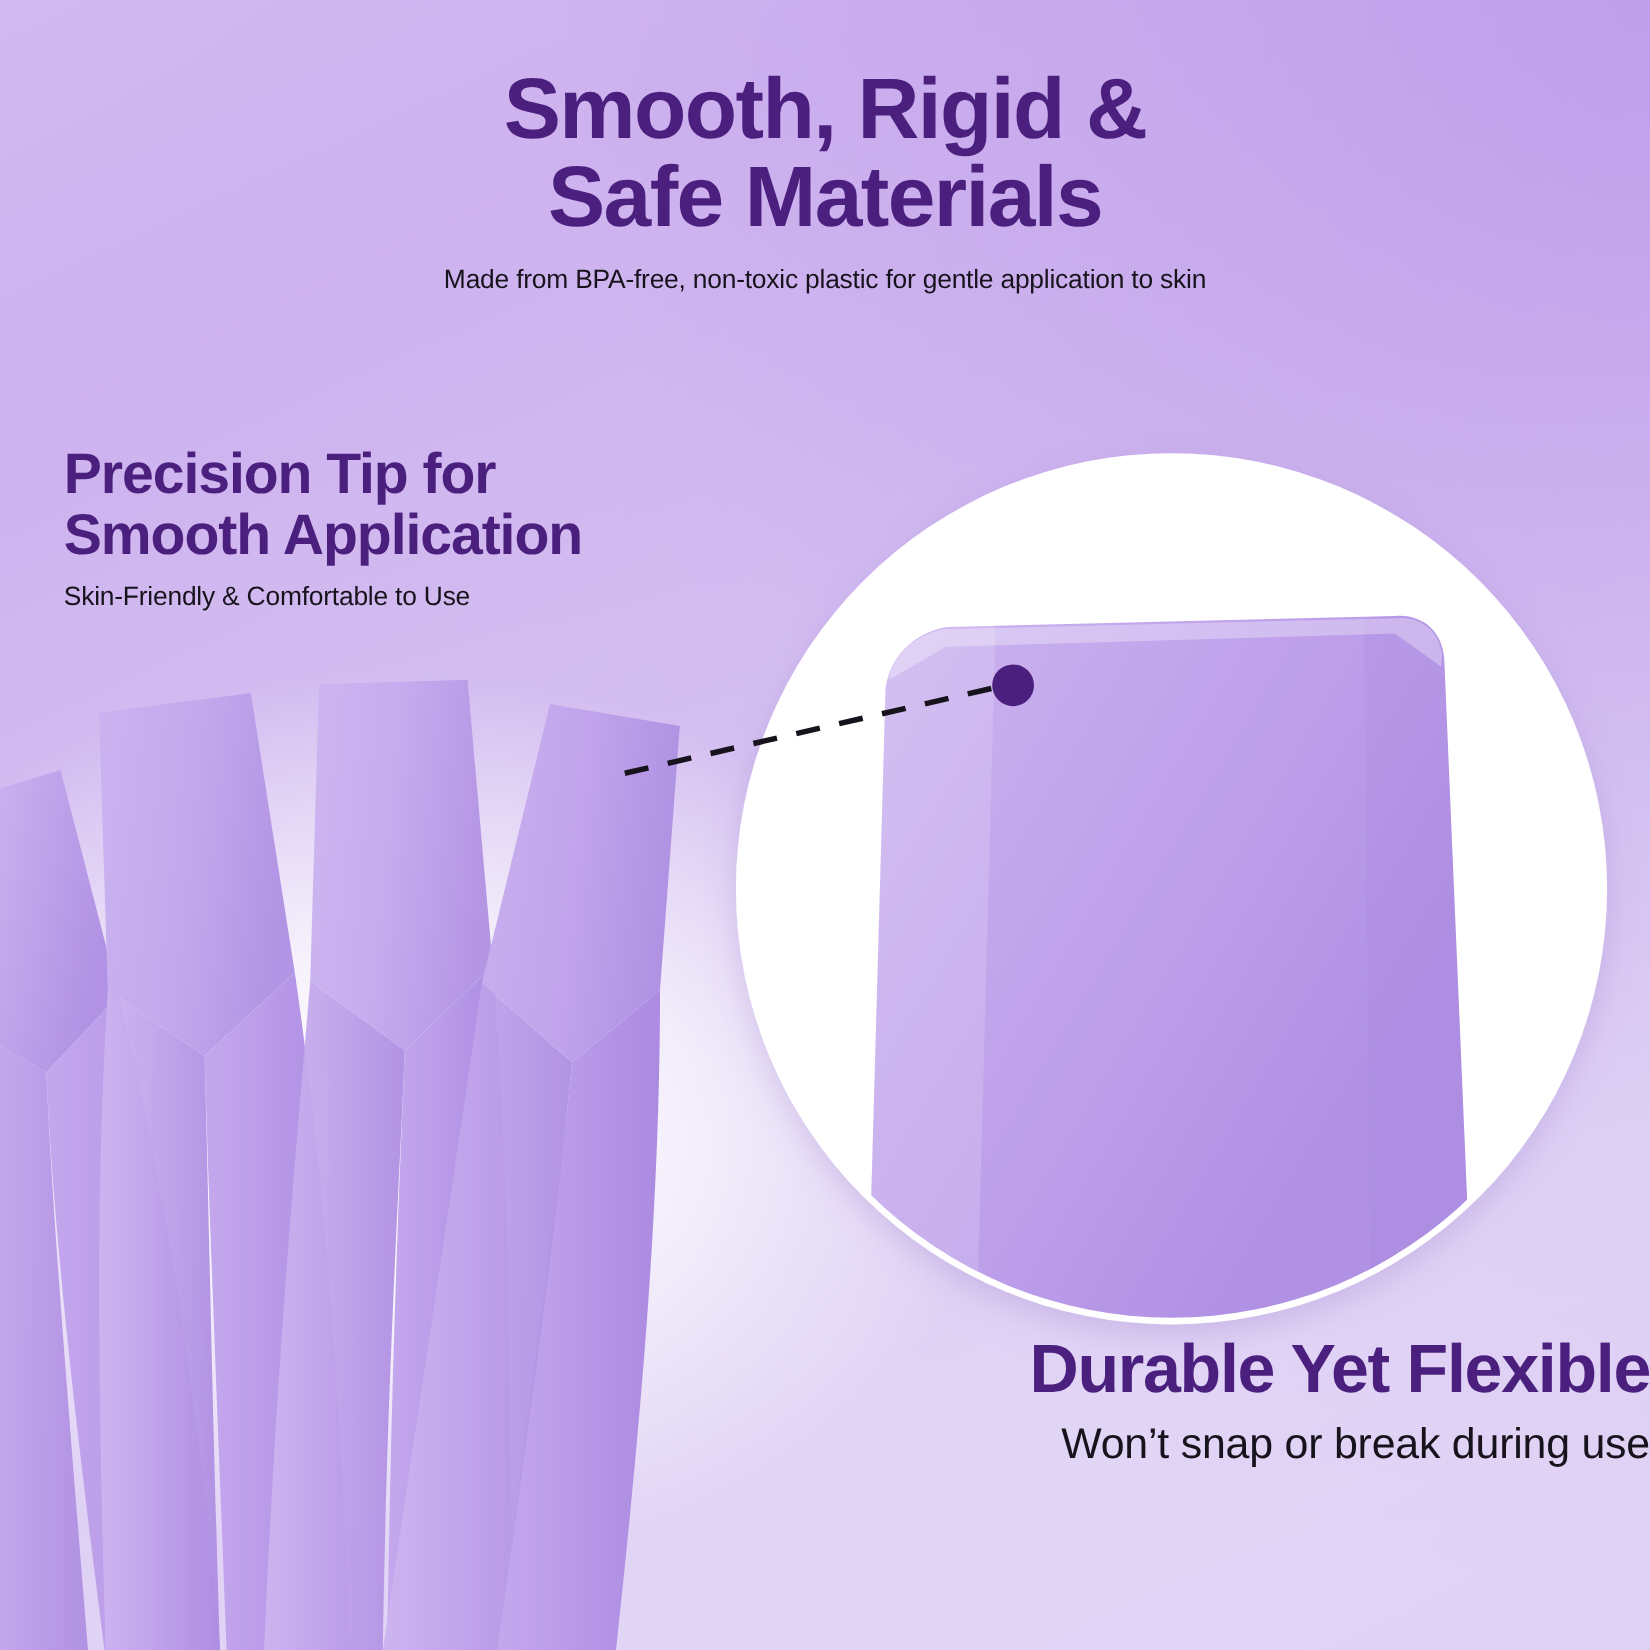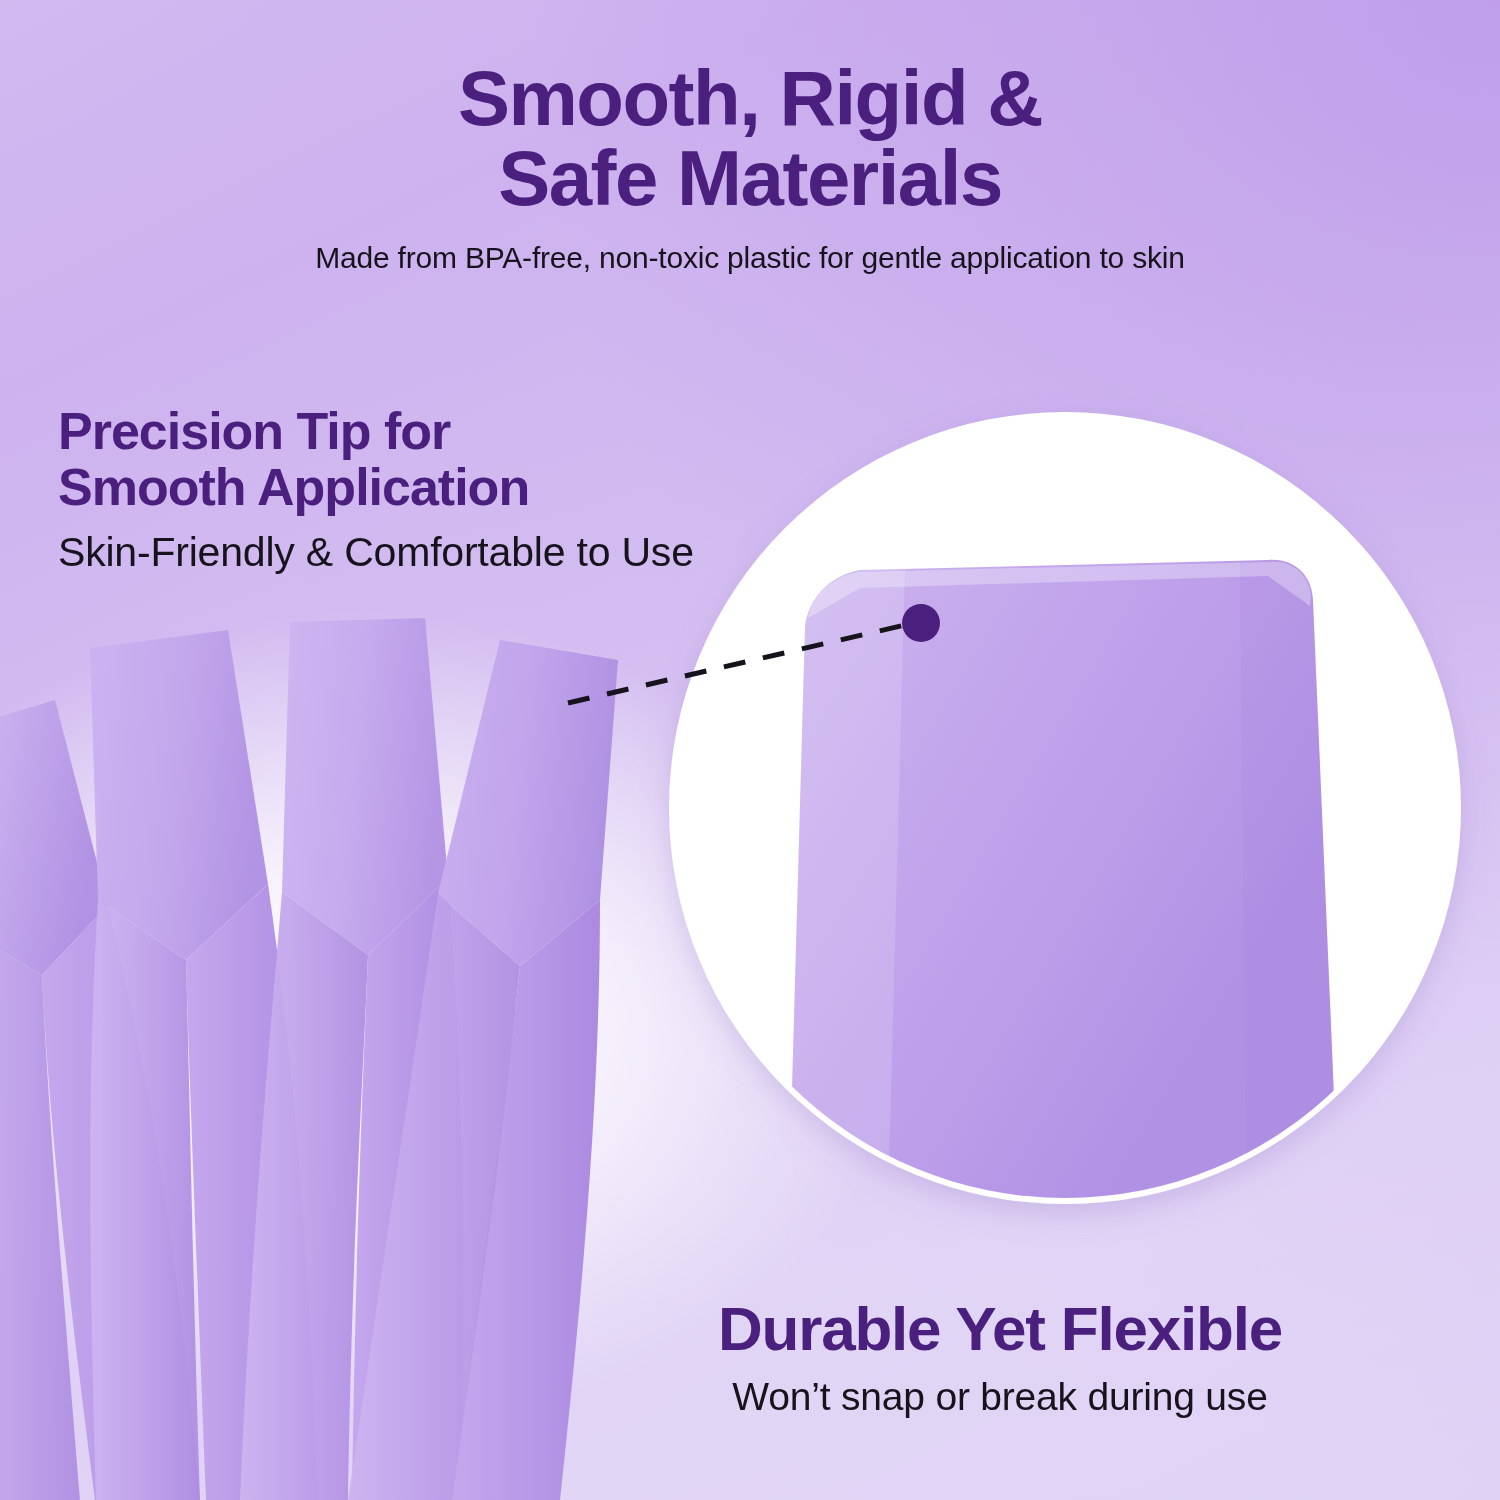--- a/index.html
+++ b/index.html
@@ -72,21 +72,21 @@
     font-size: 78px;
     font-weight: 700;
     line-height: 1.03;
     letter-spacing: -1.5px;
     margin: 0;
     white-space: pre-line;
   }
   .headline-sub {
     margin: 22px 0 0 0;
     color: #17131c;
-    font-size: 30px;
+    font-size: 24px;
     font-weight: 400;
     letter-spacing: -0.2px;
   }
 
   .feature-left {
     position: absolute;
     top: 404px;
     left: 58px;
     width: 700px;
     text-align: left;
@@ -96,31 +96,31 @@
     font-size: 52px;
     font-weight: 700;
     line-height: 1.07;
     letter-spacing: -1px;
     margin: 0;
     white-space: pre-line;
   }
   .feature-left .f-sub {
     margin: 14px 0 0 0;
     color: #17131c;
-    font-size: 41px;
+    font-size: 24px;
     font-weight: 400;
     letter-spacing: -0.2px;
   }
 
   .feature-bottom {
     position: absolute;
-    top: 1296px;
+    top: 1212px;
     left: 500px;
     width: 1000px;
-    text-align: center;
+    text-align: right;
   }
   .feature-bottom .f-title {
     color: #4a1f7d;
     font-size: 62px;
     font-weight: 700;
     line-height: 1.05;
     letter-spacing: -1.2px;
     margin: 0;
   }
   .feature-bottom .f-sub {

